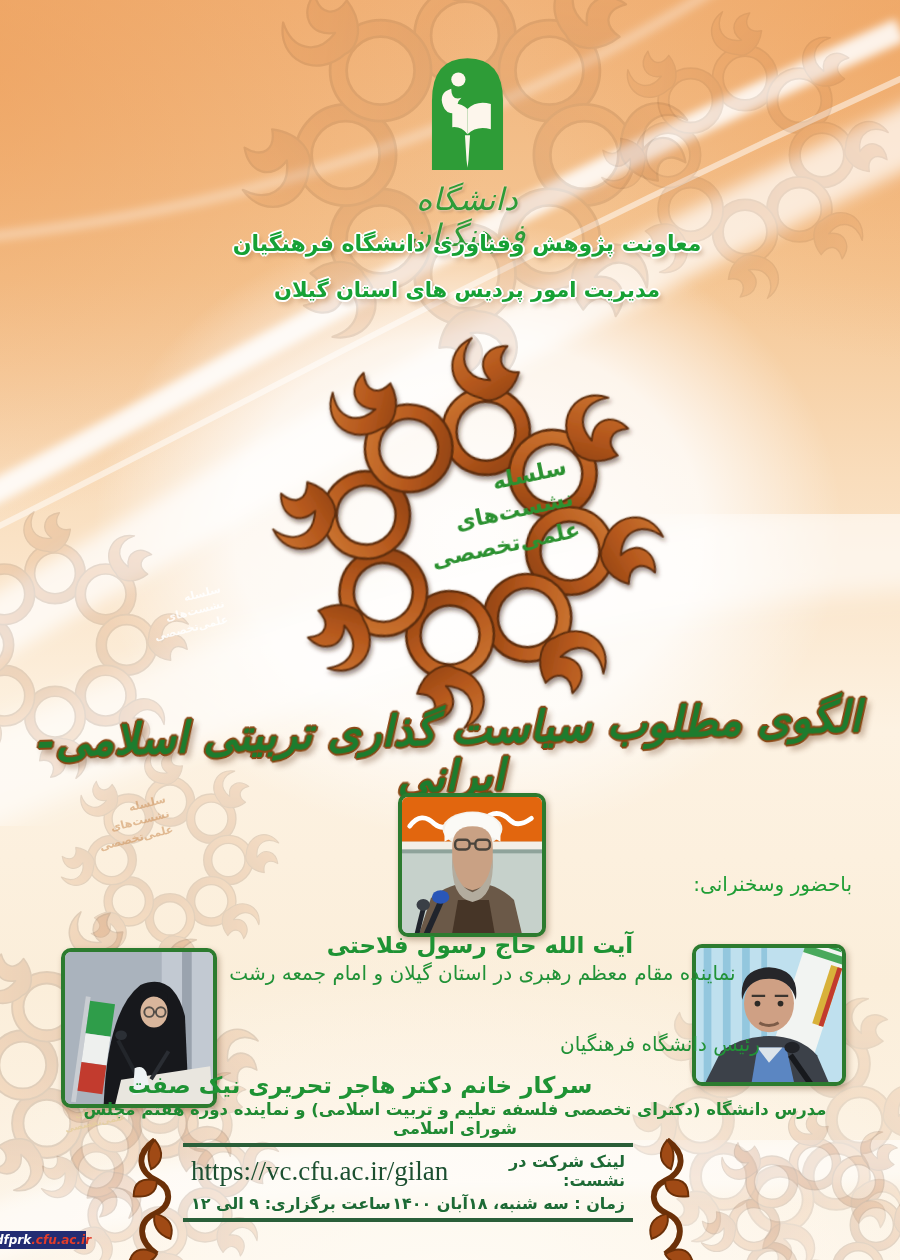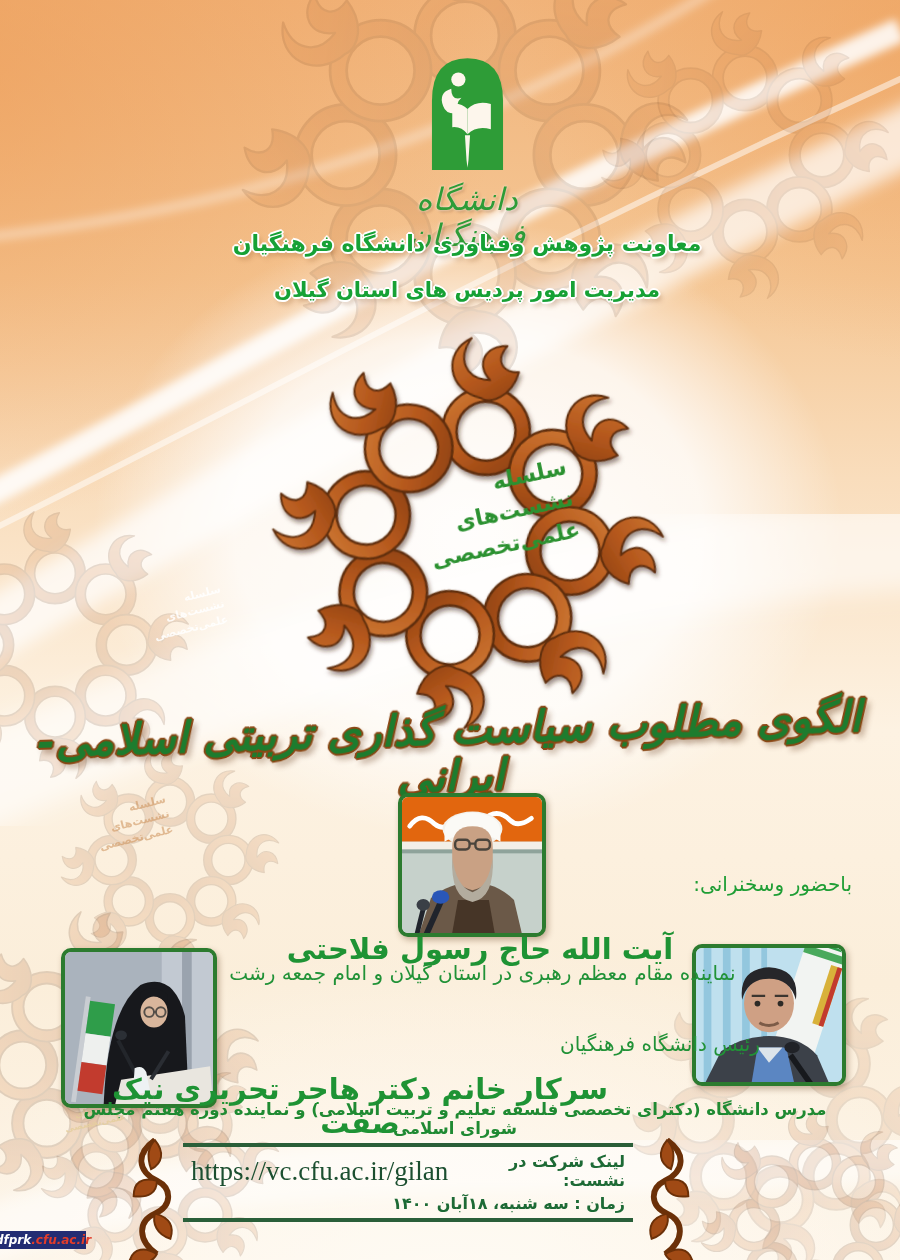--- a/index.html
+++ b/index.html
@@ -30,21 +30,21 @@
   .main-title{
     color:#1d7c2e;font-weight:bold;font-style:italic;font-size:43px;line-height:1.1;
     transform:rotate(-1.8deg);
     text-shadow:-2px 0 #8a4714,2px 0 #8a4714,0 -2px #8a4714,0 2px #8a4714,-1px -1px #8a4714,1px 1px #8a4714,1px -1px #8a4714,-1px 1px #8a4714,4px 5px 6px rgba(90,45,10,.45);
   }
   .series-text{
     color:#2b9130;font-weight:bold;font-size:22px;line-height:1.45;
     transform:rotate(-12deg);text-align:right;
   }
   .speakers-heading{color:#1f9e35;font-weight:normal;font-size:20px;}
-  .sp-name{color:#1e9334;font-weight:bold;font-size:29px;}
+  .sp-name{color:#1e9334;font-weight:bold;font-size:23px;}
   .sp-role{color:#219237;font-weight:normal;font-size:20px;}
   .sp-role-small{color:#1f8a32;font-weight:bold;font-size:16.5px;}
   .photo{border:4px solid #2c7b2f;border-radius:10px;overflow:hidden;box-shadow:2px 3px 6px rgba(90,50,15,.35);background:#ddd;}
   .photo svg{display:block;width:100%;height:100%;}
   .footer-bar{
     left:183px;top:1143px;width:450px;height:79px;
     border-top:4px solid #2a5f39;border-bottom:4px solid #2a5f39;
     display:flex;flex-direction:column;justify-content:space-evenly;padding:2px 8px;box-sizing:border-box;
   }
   .footer-row{display:flex;justify-content:space-between;align-items:center;direction:rtl;}
@@ -275,20 +275,21 @@
   <div class="abs content ctr sp-name" dir="rtl" style="left:95px;top:1072px;width:530px;z-index:4;">سرکار خانم دکتر هاجر تحریری  نیک صفت</div>
   <div class="abs content ctr sp-role-small" dir="rtl" style="left:55px;top:1100px;width:800px;z-index:4;">مدرس دانشگاه (دکترای تخصصی فلسفه تعلیم و تربیت اسلامی) و نماینده دوره هفتم مجلس شورای اسلامی</div>
 
   <div class="abs content footer-bar" style="z-index:4;">
     <div class="footer-row">
       <span class="footer-label">لینک شرکت در نشست:</span>
       <span class="footer-url">https://vc.cfu.ac.ir/gilan</span>
     </div>
     <div class="footer-row">
       <span class="footer-label">زمان : سه شنبه، ۱۸آبان ۱۴۰۰</span>
+      <span class="footer-label">ساعت برگزاری: ۹ الی ۱۲</span>
     </div>
   </div>
 
   <svg class="abs content" style="left:124px;top:1138px;width:58px;height:126px;z-index:4;" viewBox="0 0 60 130">
     <g fill="#a04a15" stroke="#6b3008" stroke-width="2">
       <path d="M32 2 C 12 16 14 34 34 44 C 50 52 50 70 32 78 C 14 86 14 106 34 120" fill="none" stroke-width="6"></path>
       <path d="M32 2 C 42 14 40 26 28 32 C 23 18 26 8 32 2 Z"></path>
       <path d="M34 44 C 18 40 10 46 10 60 C 26 62 34 56 34 44 Z"></path>
       <path d="M32 78 C 48 82 52 92 48 104 C 34 100 29 88 32 78 Z"></path>
       <path d="M34 120 C 22 112 10 114 6 126 C 20 132 30 128 34 120 Z"></path>

